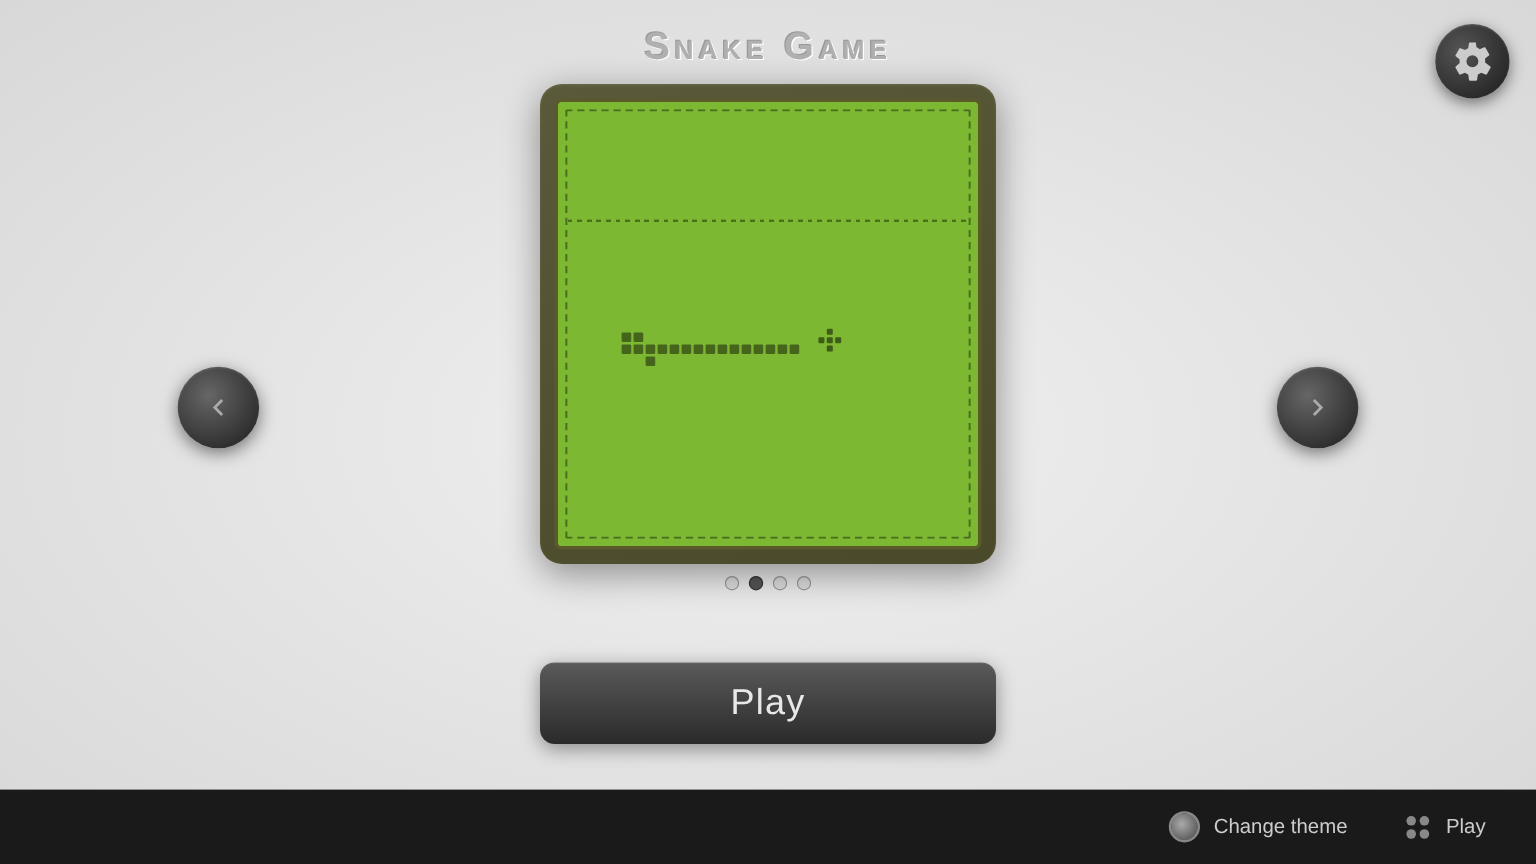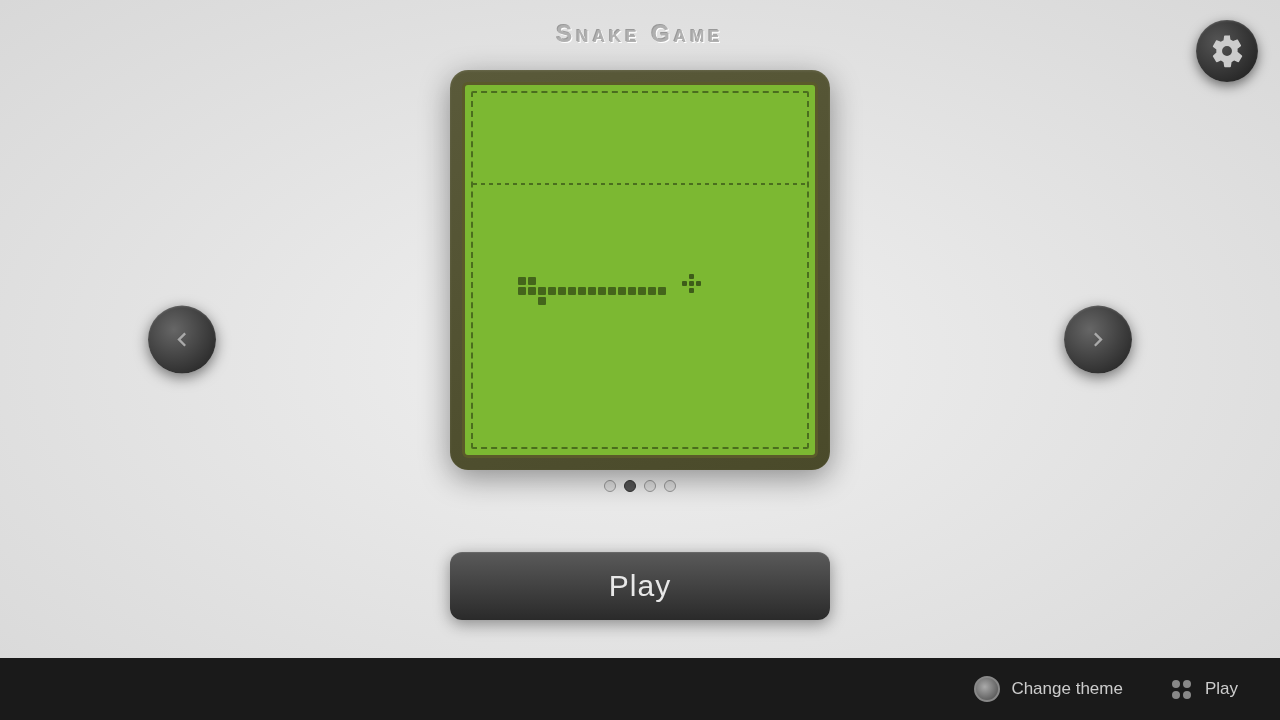--- a/index.html
+++ b/index.html
@@ -43,21 +43,21 @@
       height: 34px;
       fill: #ccc;
     }
 
     
     .title {
       position: absolute;
       top: 20px;
       left: 50%;
       transform: translateX(-50%);
-      font-size: 24px;
+      font-size: 32px;
       font-variant: small-caps;
       letter-spacing: 4px;
       color: #b0b0b0;
       text-shadow: 1px 1px 0 #fff, -1px -1px 0 #999;
       font-weight: bold;
       white-space: nowrap;
     }
 
     
     .game-card {

